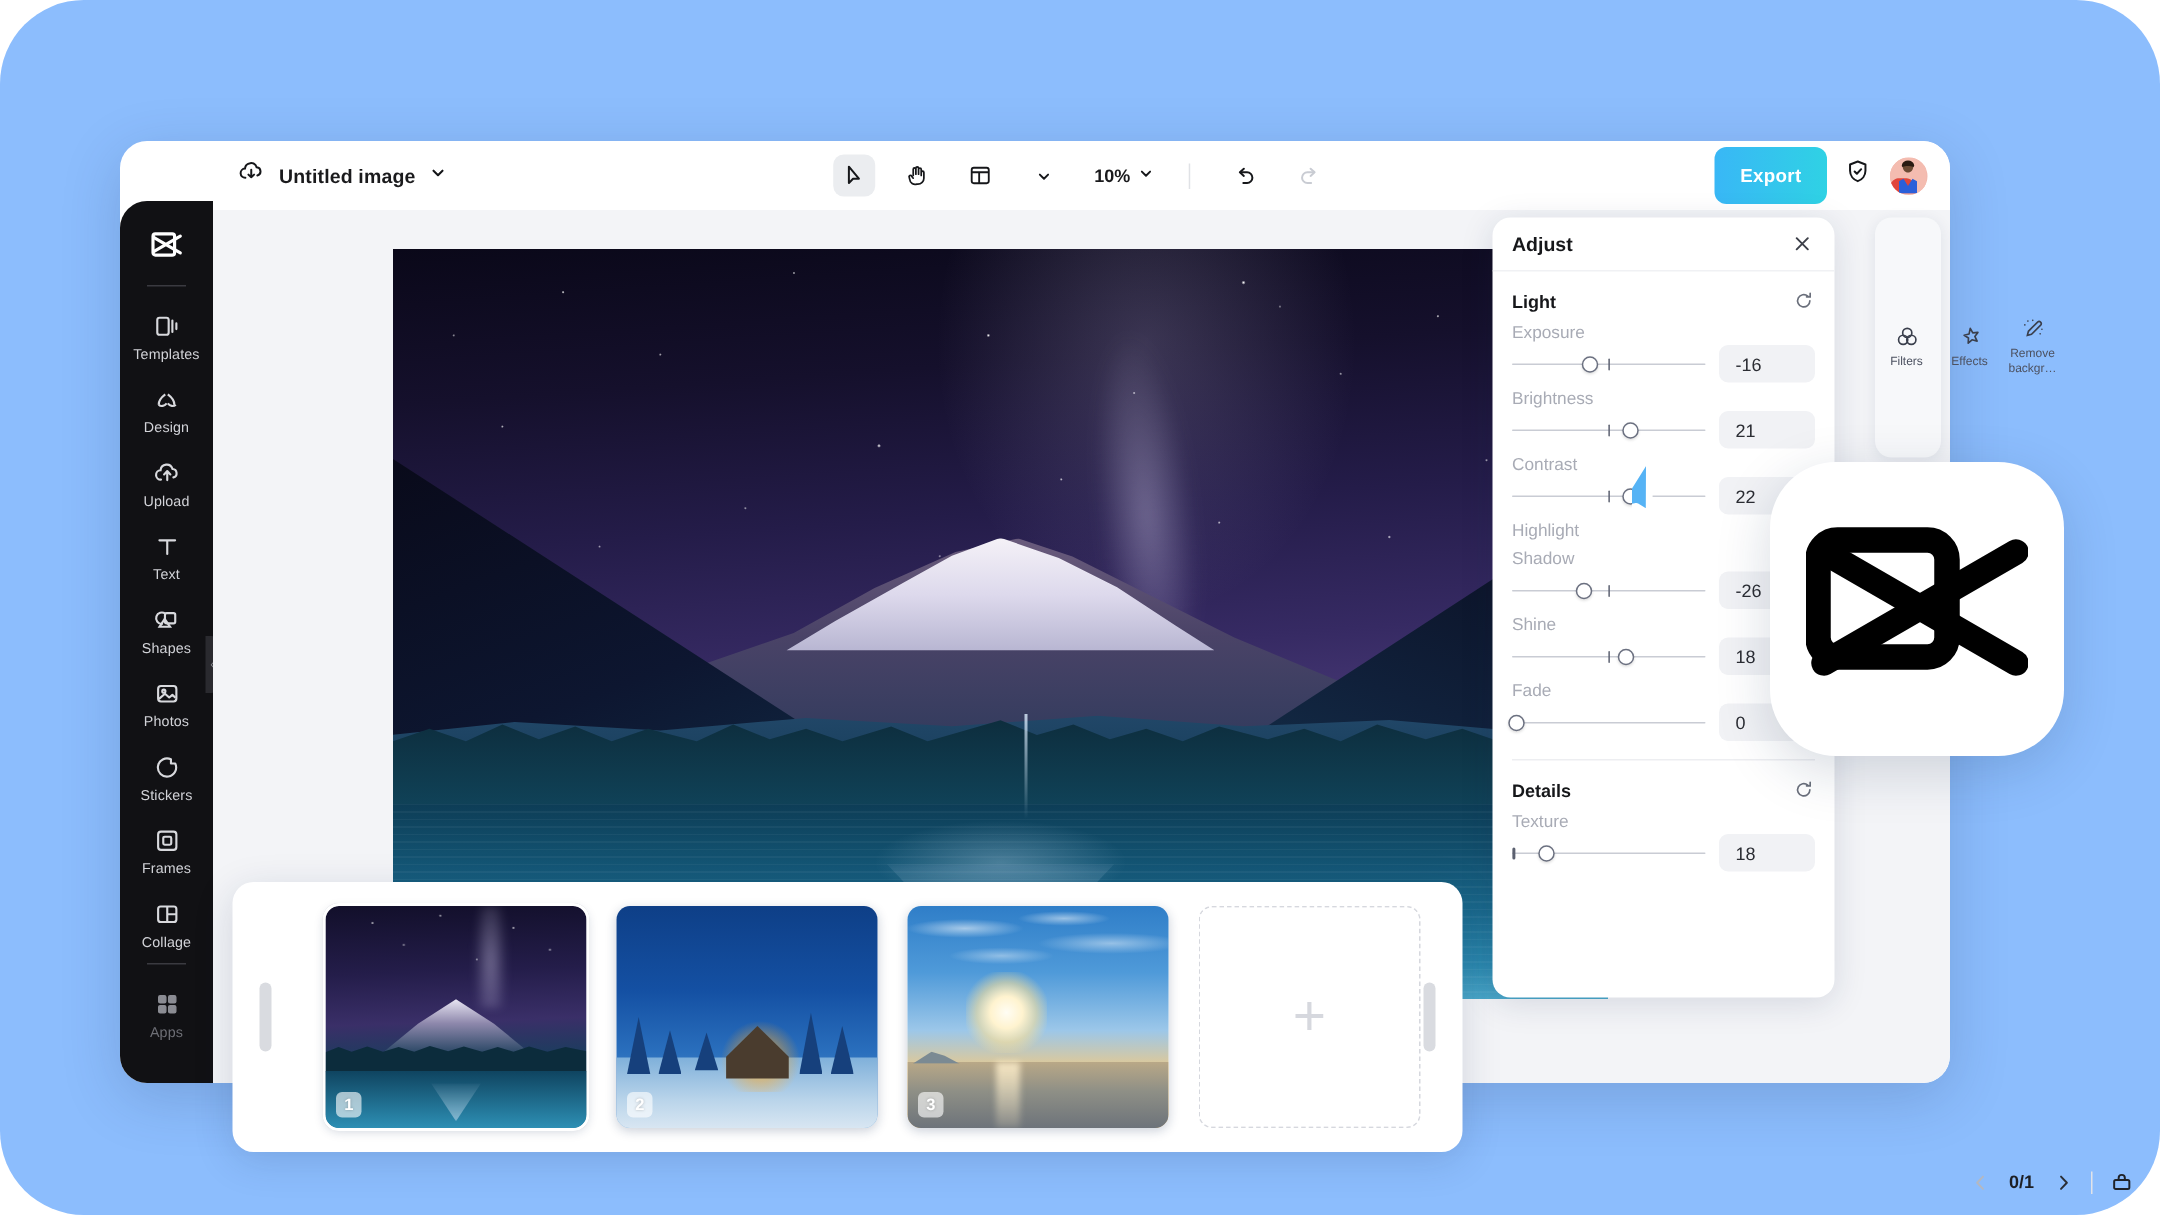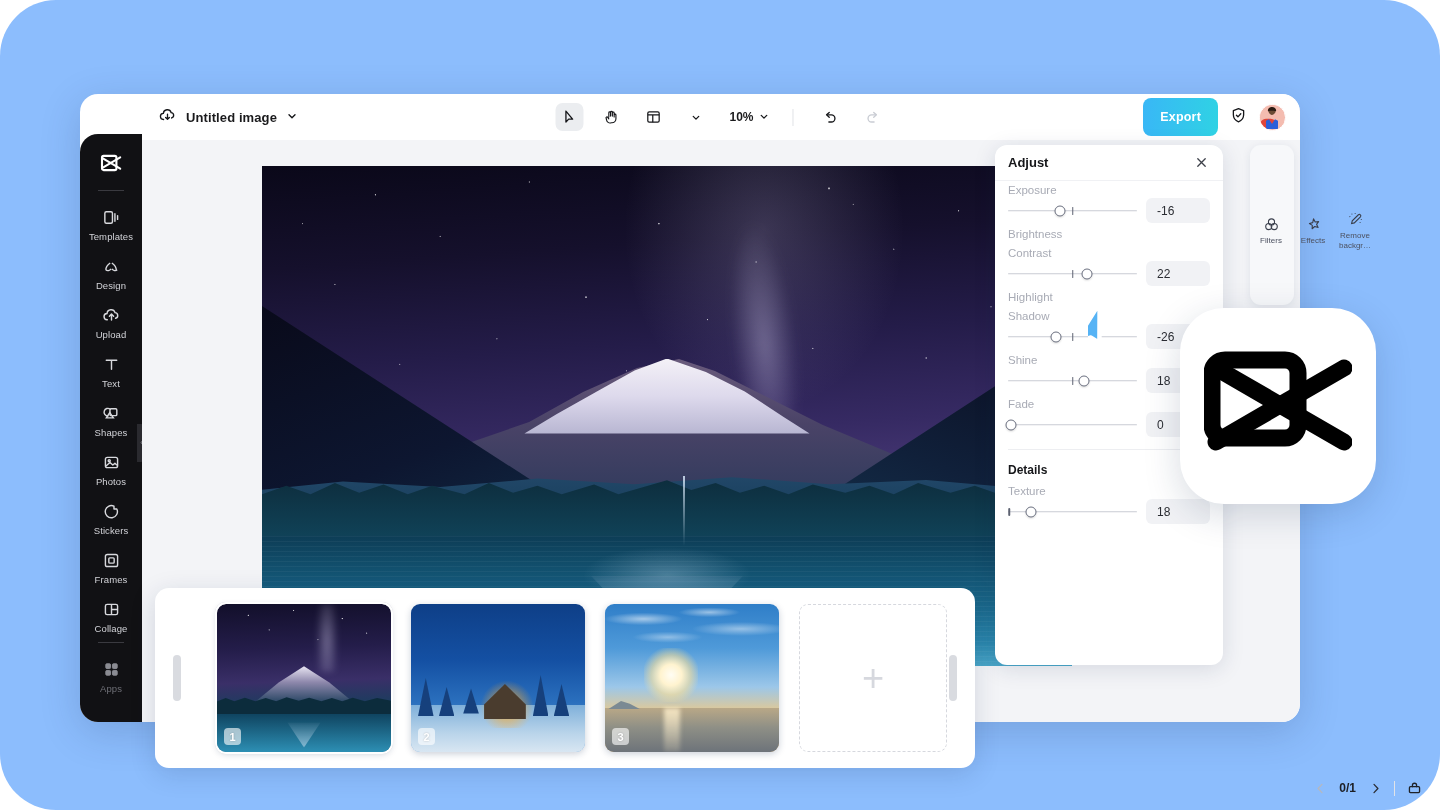--- a/index.html
+++ b/index.html
@@ -695,35 +695,52 @@
     <div class="ap-header">
       <span class="ap-title">Adjust</span>
       <span class="ap-close">
         <svg width="13" height="13" viewBox="0 0 14 14" fill="none" stroke="#3d4049" stroke-width="1.4" stroke-linecap="round">
             <path d="M3 3l8 8M11 3l-8 8"></path>
           </svg>
       </span>
     </div>
     <div class="ap-body">
 
+      <div class="sec-head">
+        <span class="sec-title">Light</span>
+        <span class="sec-reset">
+          <svg width="13" height="13" viewBox="0 0 14 14" fill="none" stroke="#6a6f7b" stroke-width="1.2" stroke-linecap="round">
+            <path d="M11.4 7a4.4 4.4 0 1 1-1.5-3.3"></path>
+              <path d="M11.6 1.6v2.6H9"></path>
+          </svg>
+        </span>
+      </div>
 
       <div class="slider-row">
         <div class="slider-label">Exposure</div>
         <div class="slider-line">
           <div class="track-wrap">
             <div class="track"></div>
             <div class="tick" style="left:50%"></div>
             <div class="knob" style="left:40%"></div>
           </div>
           <div class="val-box">-16</div>
         </div>
       </div>
 
       <div class="slider-row">
         <div class="slider-label">Brightness</div>
+        <div class="slider-line">
+          <div class="track-wrap">
+            <div class="track"></div>
+            <div class="tick" style="left:50%"></div>
+            <div class="knob" style="left:61%"></div>
+          </div>
+          <div class="val-box">21</div>
+        </div>
       </div>
 
       <div class="slider-row">
         <div class="slider-label">Contrast</div>
         <div class="slider-line">
           <div class="track-wrap">
             <div class="track"></div>
             <div class="tick" style="left:50%"></div>
             <div class="knob" style="left:61%"></div>
           </div>

